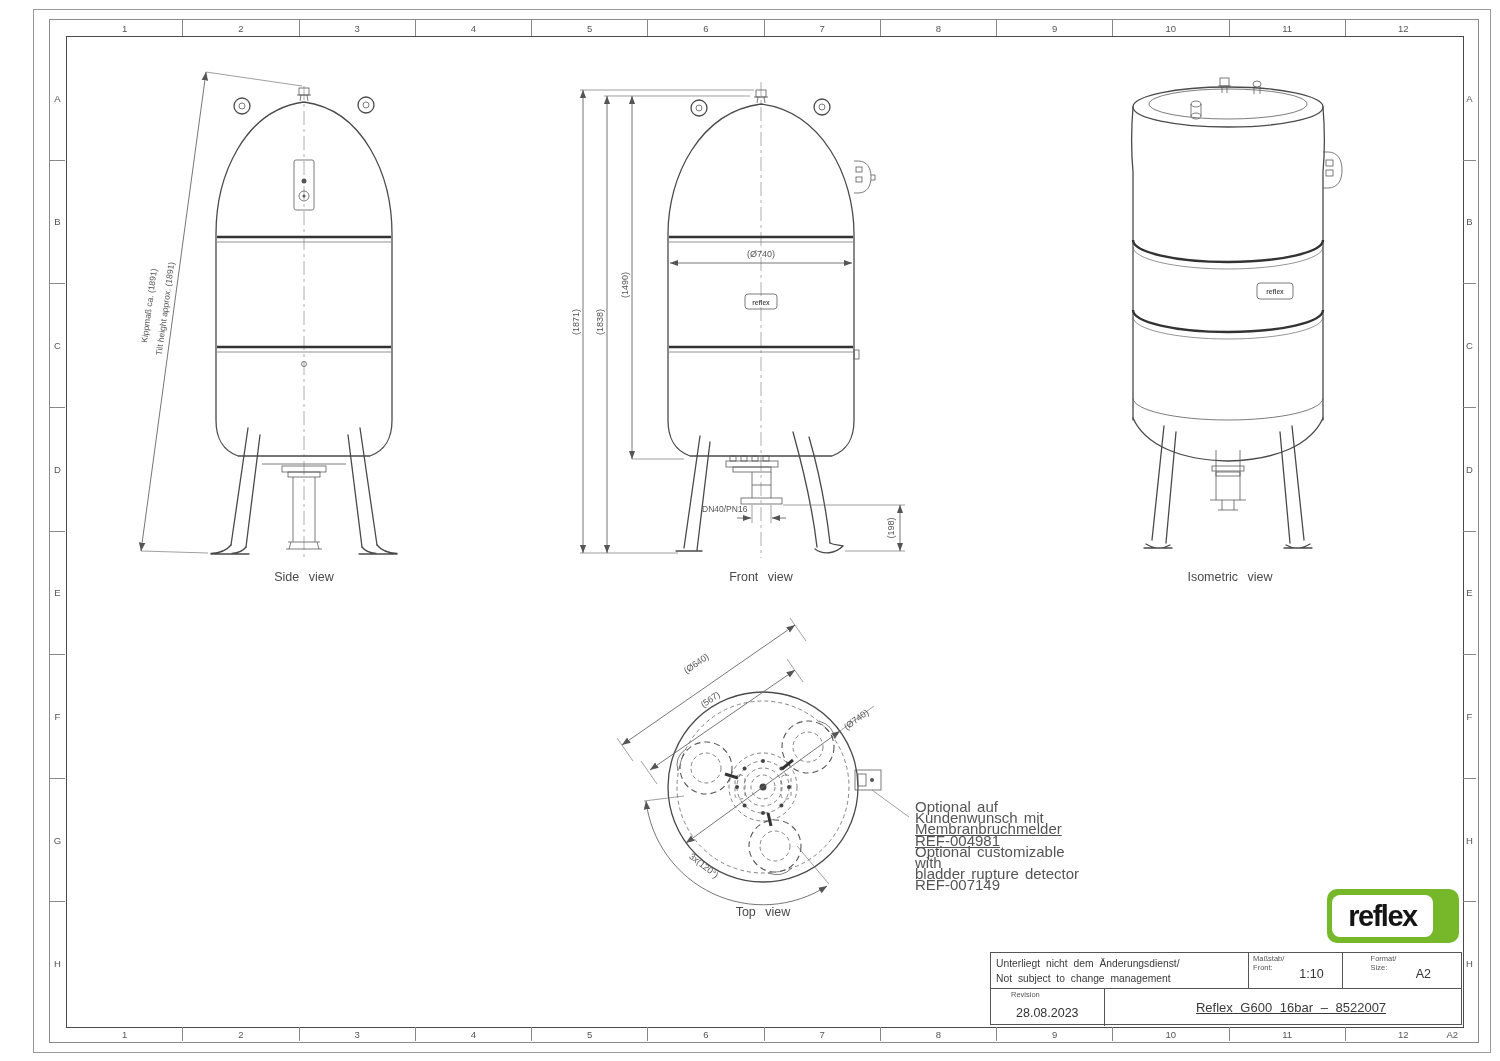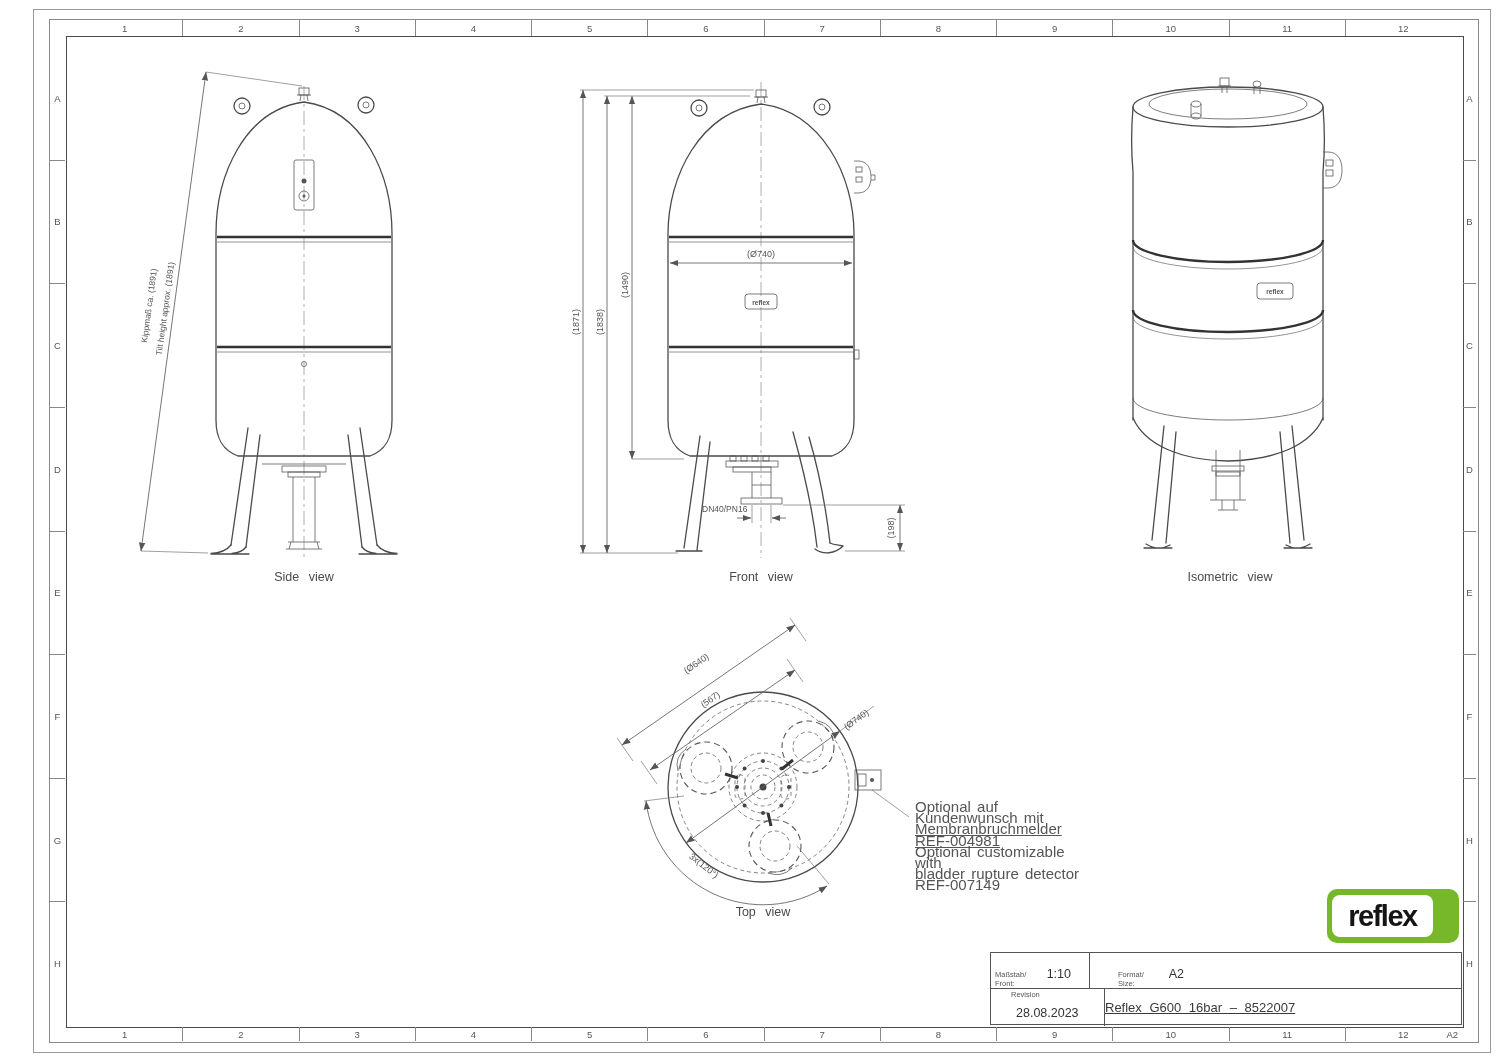--- a/index.html
+++ b/index.html
@@ -42,22 +42,22 @@
   .annotation .u{text-decoration:underline;}
   
   .title-block{left:990px;top:952px;width:472px;height:73px;border:1.3px solid #555;box-sizing:border-box;background:#fff;font-size:10px;color:#3a3a3a;}
   .tb-row1{position:absolute;left:0;top:0;width:100%;height:36px;border-bottom:1.2px solid #555;box-sizing:border-box;display:flex;}
   .tb-row2{position:absolute;left:16px;top:36px;width:100%;height:37px;display:flex;text-decoration:underline;}
   .tb-cell{position:relative;box-sizing:border-box;height:100%;}
   .tb-note{width:273px;border-right:1.2px solid #555;padding:3px 0 0 5px;line-height:15px;font-size:10.3px;word-spacing:3px;}
   .tb-scale{width:99px;border-right:1.2px solid #555;}
   .tb-format{width:100px;margin-left:24px;}
   .tb-rev{width:98px;border-right:1.2px solid #555;}
-  .tb-title{flex:1;display:flex;align-items:center;font-size:13px;word-spacing:4px;}
-  .tb-minilabel{position:absolute;left:4px;top:18px;font-size:7.5px;line-height:8.5px;color:#555;}
+  .tb-title{flex:1;display:flex;align-items:center;justify-content:center;font-size:13px;word-spacing:4px;}
+  .tb-minilabel{position:absolute;left:4px;top:2px;font-size:7.5px;line-height:8.5px;color:#555;}
   .tb-value{position:absolute;font-size:12.5px;color:#333;}
   .tb-scale .tb-value{right:18px;bottom:7px;}
   .tb-format .tb-value{right:30px;bottom:7px;}
   .tb-rev .tb-minilabel{top:2px;}
   .tb-rev .tb-value{left:9px;bottom:6px;}
   
   .logo{left:1327px;top:889px;width:132px;height:54px;border-radius:10px;}
   .logo-inner{position:absolute;left:5px;top:6px;width:101px;height:42px;background:#fff;border-radius:8px;
               display:flex;align-items:center;justify-content:center;}
   .logo-text{font-size:29px;font-weight:800;color:#151515;letter-spacing:-1.5px;}
@@ -383,20 +383,24 @@
 </div>
 
 <div class="abs logo" id="logo-box" style="background: rgb(118, 184, 42);">
   <div class="logo-inner">
     <span class="logo-text">reflex</span>
   </div>
 </div>
 
 <div class="abs title-block">
   <div class="tb-row1">
+    <div class="tb-cell tb-note">
+      <div>Unterliegt nicht dem Änderungsdienst/</div>
+      <div>Not subject to change management</div>
+    </div>
     <div class="tb-cell tb-scale">
       <div class="tb-minilabel">
         <div>Maßstab/</div>
         <div>Front:</div>
       </div>
       <div class="tb-value">1:10</div>
     </div>
     <div class="tb-cell tb-format">
       <div class="tb-minilabel">
         <div>Format/</div>

